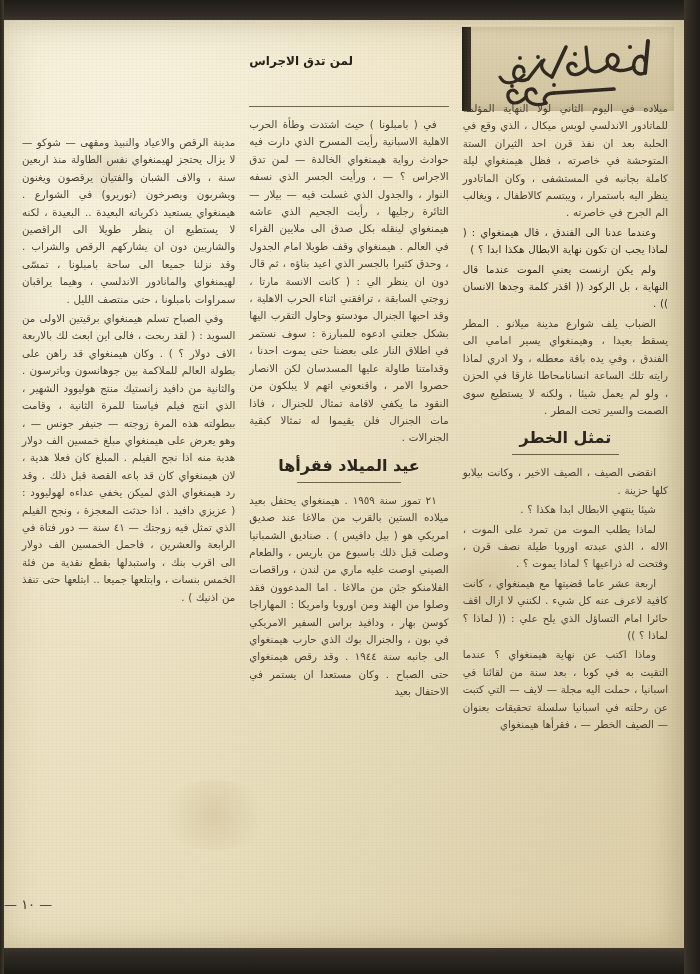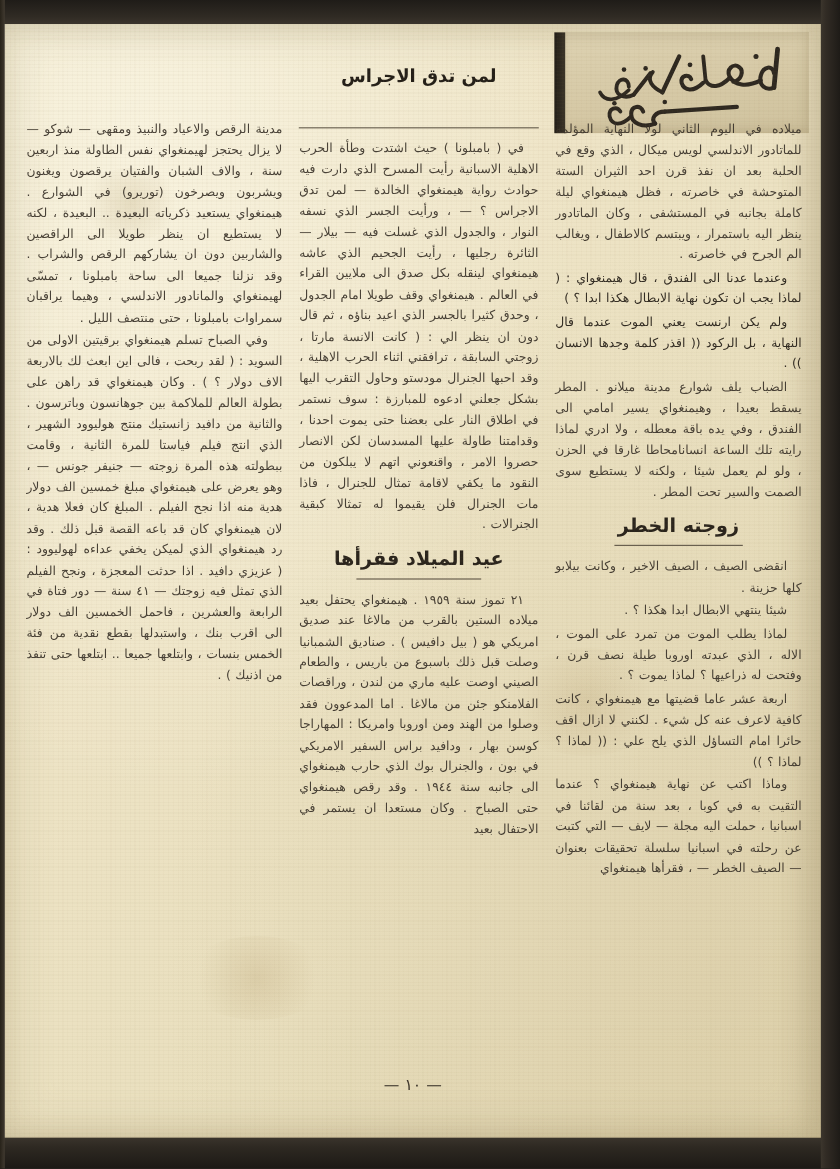--- a/index.html
+++ b/index.html
@@ -49,21 +49,21 @@
 
   #content{position:absolute;inset:0;padding:0;}
 
   
   .cols{
     position:absolute;left:18px;top:80px;width:646px;height:790px;
     display:flex;flex-direction:row-reverse;gap:14px;
   }
   .col{width:206px;position:relative;}
   .col-mid{width:200px;}
-  .col-right{width:214px;}
+  .col-right{width:214px;margin-top:34px;}
 
   .p{
     font-size:10.3px;line-height:17.4px;
     color:#3a332a;
     text-align:justify;text-align-last:right;
     margin:0 0 2px 0;
     text-indent:12px;
     word-spacing:.5px;
     letter-spacing:0px;
     filter:blur(.17px);
@@ -83,40 +83,40 @@
     width:52%;margin:7px auto 9px auto;opacity:.8;
   }
   .top-rule{
     height:0;border:0;border-top:1.5px solid #4a4135;
     width:100%;margin:6px 0 9px 0;opacity:.78;
   }
 
   
   .col-title{
     position:absolute;right:0;top:-46px;width:100%;
-    font-size:15px;font-weight:bold;color:#241f18;
-    text-align:center;filter:blur(.12px);
+    font-size:12px;font-weight:bold;color:#241f18;
+    text-align:left;filter:blur(.12px);
   }
 
   
   .headline-block{
     position:absolute;right:10px;top:7px;width:212px;height:84px;
     background:linear-gradient(170deg,#ddd2b2 0%, #d6c9a6 55%, #cfc29e 100%);
     box-shadow:inset 0 0 12px rgba(120,102,66,.3);
   }
   .headline-block .gutter{
     position:absolute;right:auto;left:0;top:0;width:9px;height:100%;
     background:linear-gradient(90deg,#221e18 0%,#3b3428 100%);
   }
   .hl-svg{position:absolute;inset:0;}
 
   
   .page-num{
     position:absolute;left:0;right:0;bottom:36px;
-    text-align:center;font-size:13px;color:#3d362c;
+    text-align:left;font-size:13px;color:#3d362c;
     letter-spacing:2px;filter:blur(.2px);
   }
   .hidden-label{position:absolute;width:1px;height:1px;overflow:hidden;
                  clip:rect(0 0 0 0);white-space:nowrap;}
 </style>
 </head>
 <body>
 
 <div id="scan">
 
@@ -181,21 +181,21 @@
           <div class="sec-head">عيد الميلاد فقرأها</div>
           <hr class="sec-rule">
           <p class="p">٢١ تموز سنة ١٩٥٩ . هيمنغواي يحتفل بعيد ميلاده الستين بالقرب من مالاغا عند صديق امريكي هو ( بيل دافيس ) . صناديق الشمبانيا وصلت قبل ذلك باسبوع من باريس ، والطعام الصيني اوصت عليه ماري من لندن ، وراقصات الفلامنكو جئن من مالاغا . اما المدعوون فقد وصلوا من الهند ومن اوروبا وامريكا : المهاراجا كوسن بهار ، ودافيد براس السفير الامريكي في بون ، والجنرال بوك الذي حارب هيمنغواي الى جانبه سنة ١٩٤٤ . وقد رقص هيمنغواي حتى الصباح . وكان مستعدا ان يستمر في الاحتفال بعيد</p>
         </div>
 
         <div class="col">
           <p class="p noind">ميلاده في اليوم الثاني لولا النهاية المؤلمة للماتادور الاندلسي لويس ميكال ، الذي وقع في الحلبة بعد ان نفذ قرن احد الثيران الستة المتوحشة في خاصرته ، فظل هيمنغواي ليلة كاملة بجانبه في المستشفى ، وكان الماتادور ينظر اليه باستمرار ، ويبتسم كالاطفال ، ويغالب الم الجرح في خاصرته .</p>
           <p class="p bold">وعندما عدنا الى الفندق ، قال هيمنغواي : ( لماذا يجب ان تكون نهاية الابطال هكذا ابدا ؟ )</p>
           <p class="p bold">ولم يكن ارنست يعني الموت عندما قال النهاية ، بل الركود (( اقذر كلمة وجدها الانسان )) .</p>
           <p class="p">الضباب يلف شوارع مدينة ميلانو . المطر يسقط بعيدا ، وهيمنغواي يسير امامي الى الفندق ، وفي يده باقة معطله ، ولا ادري لماذا رايته تلك الساعة انسانامحاطا غارقا في الحزن ، ولو لم يعمل شيئا ، ولكنه لا يستطيع سوى الصمت والسير تحت المطر .</p>
-          <div class="sec-head">زوجته الخطر</div>
+          <div class="sec-head">تمثل الخطر</div>
           <hr class="sec-rule">
           <p class="p">انقضى الصيف ، الصيف الاخير ، وكانت بيلابو كلها حزينة .</p>
           <p class="p">شيئا ينتهي الابطال ابدا هكذا ؟ .</p>
           <p class="p">لماذا يطلب الموت من تمرد على الموت ، الاله ، الذي عبدته اوروبا طيلة نصف قرن ، وفتحت له ذراعيها ؟ لماذا يموت ؟ .</p>
           <p class="p">اربعة عشر عاما قضيتها مع هيمنغواي ، كانت كافية لاعرف عنه كل شيء . لكنني لا ازال اقف حائرا امام التساؤل الذي يلح علي : (( لماذا ؟ لماذا ؟ ))</p>
           <p class="p">وماذا اكتب عن نهاية هيمنغواي ؟ عندما التقيت به في كوبا ، بعد سنة من لقائنا في اسبانيا ، حملت اليه مجلة — لايف — التي كتبت عن رحلته في اسبانيا سلسلة تحقيقات بعنوان — الصيف الخطر — ، فقرأها هيمنغواي</p>
         </div>
 
       </div>
 

